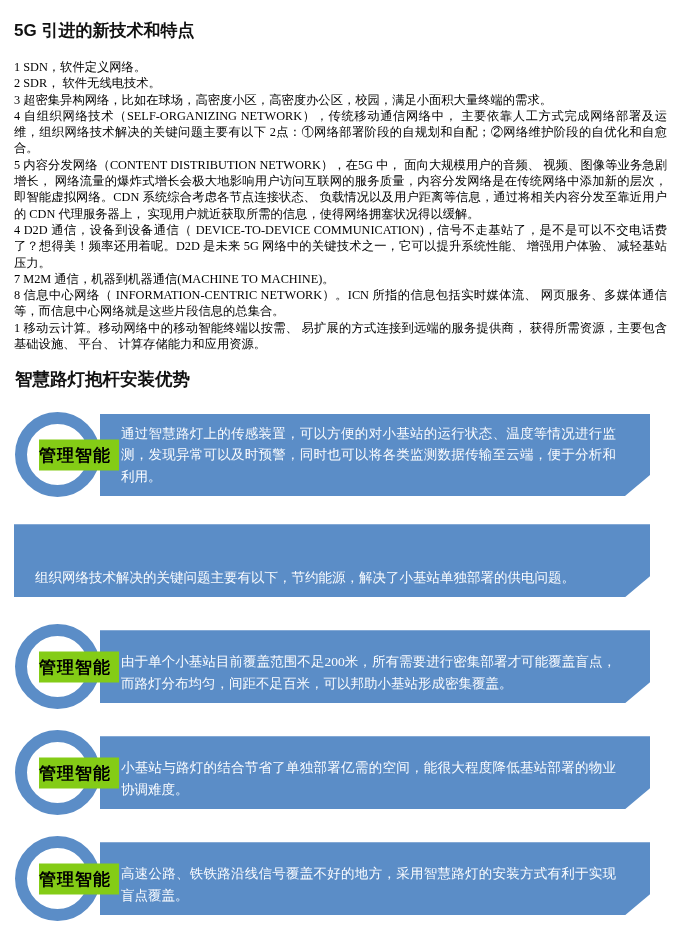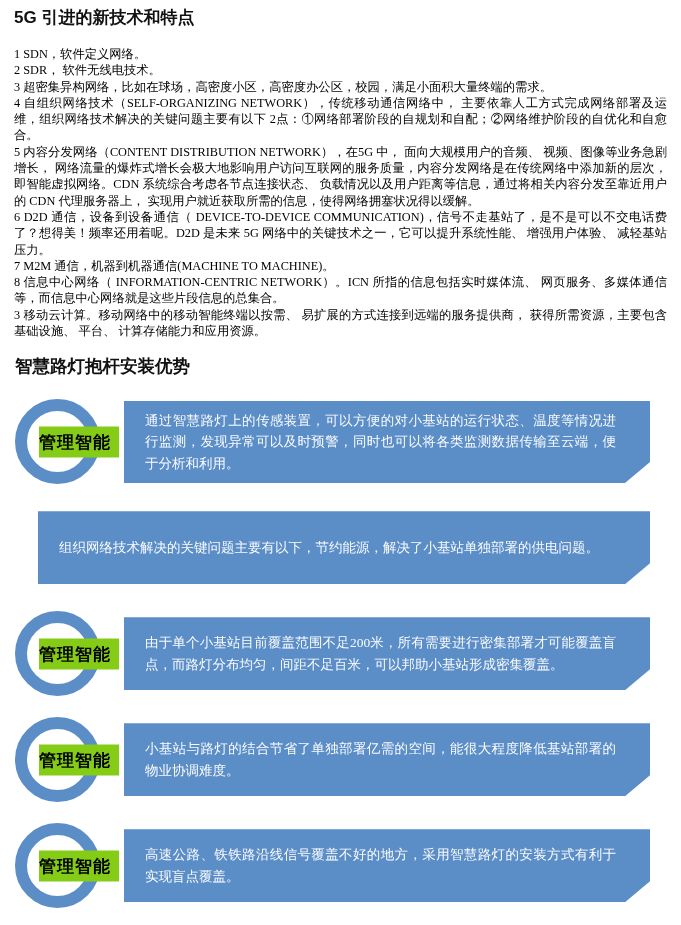--- a/index.html
+++ b/index.html
@@ -2,21 +2,21 @@
 <html style="--accent: #5b8dc7;"><head>
 <meta charset="utf-8">
 <style>
   html,body{margin:0;padding:0;background:#ffffff;}
   body{
     width:681px;height:925px;
     font-family:"Liberation Serif","DejaVu Serif",serif;
     color:#141414;
     overflow:hidden;
   }
-  .page{padding:6px 14px 0 14px;}
+  .page{padding:19px 14px 0 14px;}
 
   
   .sec1-title{
     font-family:"Liberation Sans","DejaVu Sans",sans-serif;
     font-weight:bold;font-size:17px;line-height:20px;
     margin:2px 0 18px 0;color:#111;
   }
   .article p{
     margin:0;font-size:12.3px;line-height:16.3px;
     text-align:justify;color:#000000;
@@ -41,24 +41,24 @@
     border:12px solid var(--accent);border-radius:50%;
   }
   .badge-label{
     position:absolute;left:24px;top:50%;transform:translateY(-50%);
     background:#84cc16;padding:4px 8px 4px 0;
     font-family:"Liberation Sans","DejaVu Sans",sans-serif;
     font-weight:bold;font-size:17px;letter-spacing:1px;
     color:#000;white-space:nowrap;z-index:2;
   }
   .banner{
-    margin-left:24px;margin-right:17px;flex:1;
+    margin-right:17px;flex:1;
     min-height:73px;box-sizing:border-box;
     background:var(--accent);
-    display:flex;align-items:center;
+    display:flex;align-items:flex-end;
     padding:9px 34px 9px 21px;
     clip-path:polygon(0 0,100% 0,100% calc(100% - 21px),calc(100% - 25px) 100%,0 100%);
   }
   .banner .btext{
     color:#fafcff;font-size:13.5px;line-height:21.5px;
     text-align:justify;
   }
 </style>
 </head>
 <body>
@@ -66,24 +66,24 @@
 <div class="page">
 
   <h1 class="sec1-title">5G 引进的新技术和特点</h1>
 
   <div class="article">
     <p>1 SDN，软件定义网络。</p>
     <p>2 SDR， 软件无线电技术。</p>
     <p>3 超密集异构网络，比如在球场，高密度小区，高密度办公区，校园，满足小面积大量终端的需求。</p>
     <p>4 自组织网络技术（SELF-ORGANIZING NETWORK），传统移动通信网络中， 主要依靠人工方式完成网络部署及运维，组织网络技术解决的关键问题主要有以下 2点：①网络部署阶段的自规划和自配；②网络维护阶段的自优化和自愈合。</p>
     <p>5 内容分发网络（CONTENT DISTRIBUTION NETWORK），在5G 中， 面向大规模用户的音频、 视频、图像等业务急剧增长， 网络流量的爆炸式增长会极大地影响用户访问互联网的服务质量，内容分发网络是在传统网络中添加新的层次，即智能虚拟网络。CDN 系统综合考虑各节点连接状态、 负载情况以及用户距离等信息，通过将相关内容分发至靠近用户的 CDN 代理服务器上， 实现用户就近获取所需的信息，使得网络拥塞状况得以缓解。</p>
-    <p>6 D2D 通信，设备到设备通信（ DEVICE-TO-DEVICE COMMUNICATION)，信号不走基站了，是不是可以不交电话费了？想得美！频率还用着呢。D2D 是未来 5G 网络中的关键技术之一，它可以提升系统性能、 增强用户体验、 减轻基站压力。</p>
+    <p>4 D2D 通信，设备到设备通信（ DEVICE-TO-DEVICE COMMUNICATION)，信号不走基站了，是不是可以不交电话费了？想得美！频率还用着呢。D2D 是未来 5G 网络中的关键技术之一，它可以提升系统性能、 增强用户体验、 减轻基站压力。</p>
     <p>7 M2M 通信，机器到机器通信(MACHINE TO MACHINE)。</p>
     <p>8 信息中心网络（ INFORMATION-CENTRIC NETWORK）。ICN 所指的信息包括实时媒体流、 网页服务、多媒体通信等，而信息中心网络就是这些片段信息的总集合。</p>
-    <p>3 移动云计算。移动网络中的移动智能终端以按需、 易扩展的方式连接到远端的服务提供商， 获得所需资源，主要包含基础设施、 平台、 计算存储能力和应用资源。</p>
+    <p>1 移动云计算。移动网络中的移动智能终端以按需、 易扩展的方式连接到远端的服务提供商， 获得所需资源，主要包含基础设施、 平台、 计算存储能力和应用资源。</p>
   </div>
 
   <h2 class="sec2-title">智慧路灯抱杆安装优势</h2>
 
   <div class="rows">
 
     <div class="adv-row">
       <div class="ring-wrap">
         <div class="ring"></div>
         <span class="badge-label">管理智能</span>

